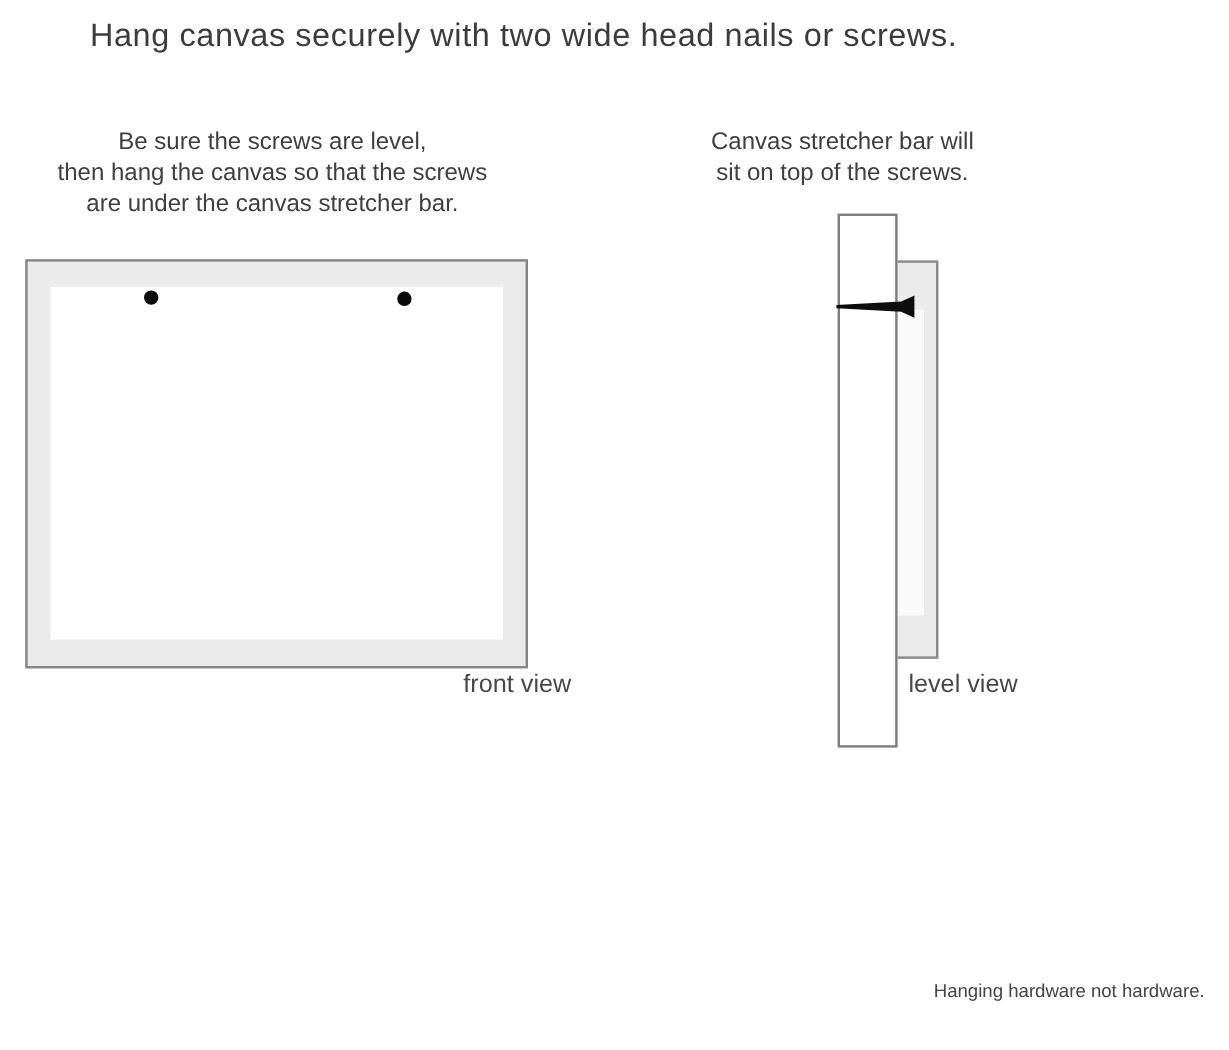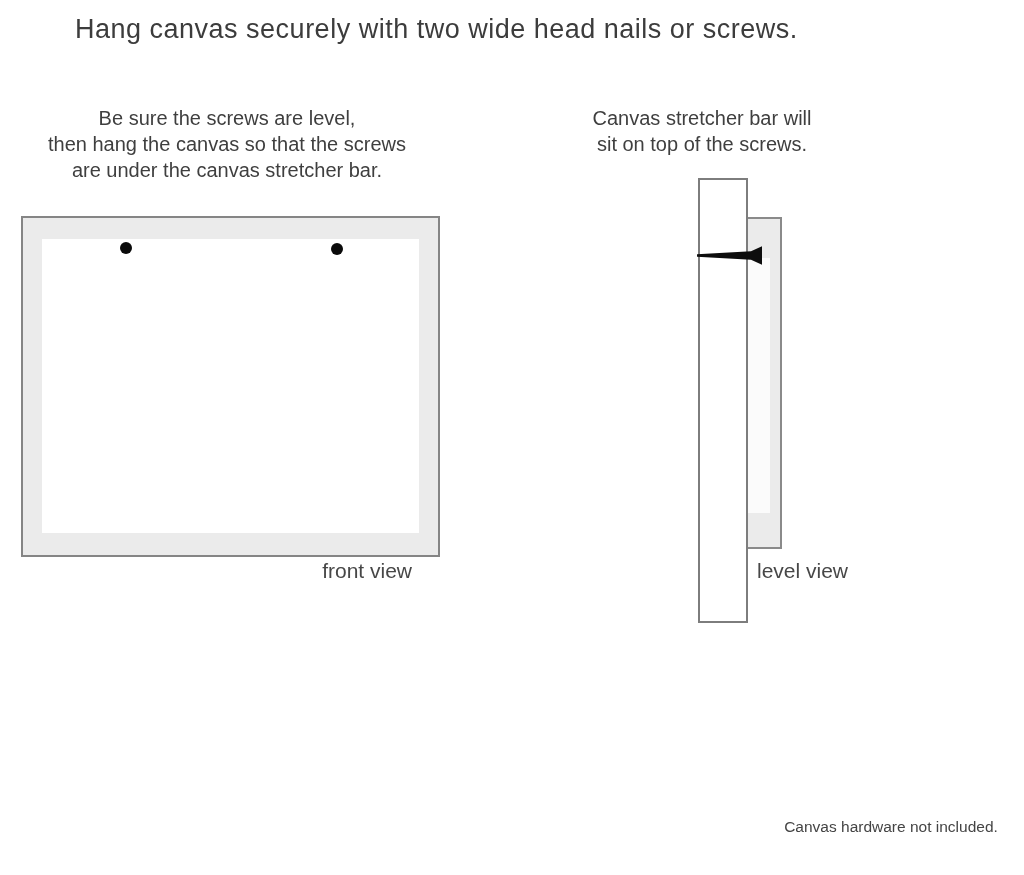--- a/index.html
+++ b/index.html
@@ -74,21 +74,21 @@
   .screw-2 { left: 308px; top: 25px; }  
   .view-label {
     position: absolute;
     font-size: 21px;
     font-weight: 300;
     color: #474747;
     white-space: nowrap;
   }
   .front-label {
     top: 559px;
-    right: 612px; 
+    right: 548px; 
   }
   .side-label {
     left: 757px;
     top: 559px;
   }
   
   .side-canvas {
     position: absolute;
     left: 744px;
     top: 217px;
@@ -161,16 +161,16 @@
   <div class="side-canvas">
     <div class="side-canvas-inner"></div>
   </div>
   <div class="wall-bar"></div>
   <svg class="nail-svg" viewBox="690 238 80 34" xmlns="http://www.w3.org/2000/svg">
     <polygon points="697,254.2 751,251.2 762,246.2 762,264.8 751,259.8 697,256.8" fill="#0d0d0d"></polygon>
   </svg>
   <div class="view-label side-label">level view</div>
 
   <div class="footer-note">
-    <div>Canvas hardware not included.</div>
+    <div>Hanging hardware not hardware.</div>
   </div>
 
 </div>
 
 </body></html>

